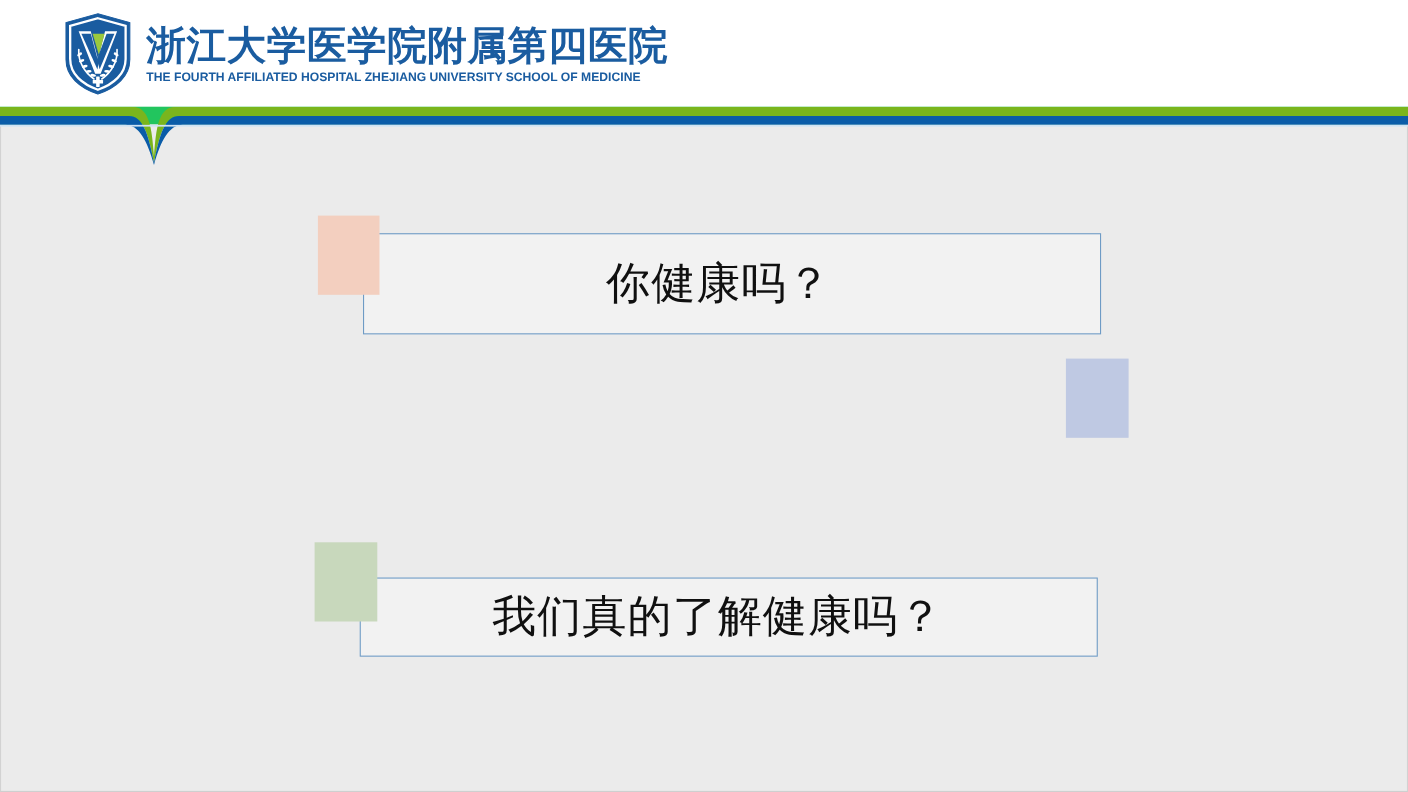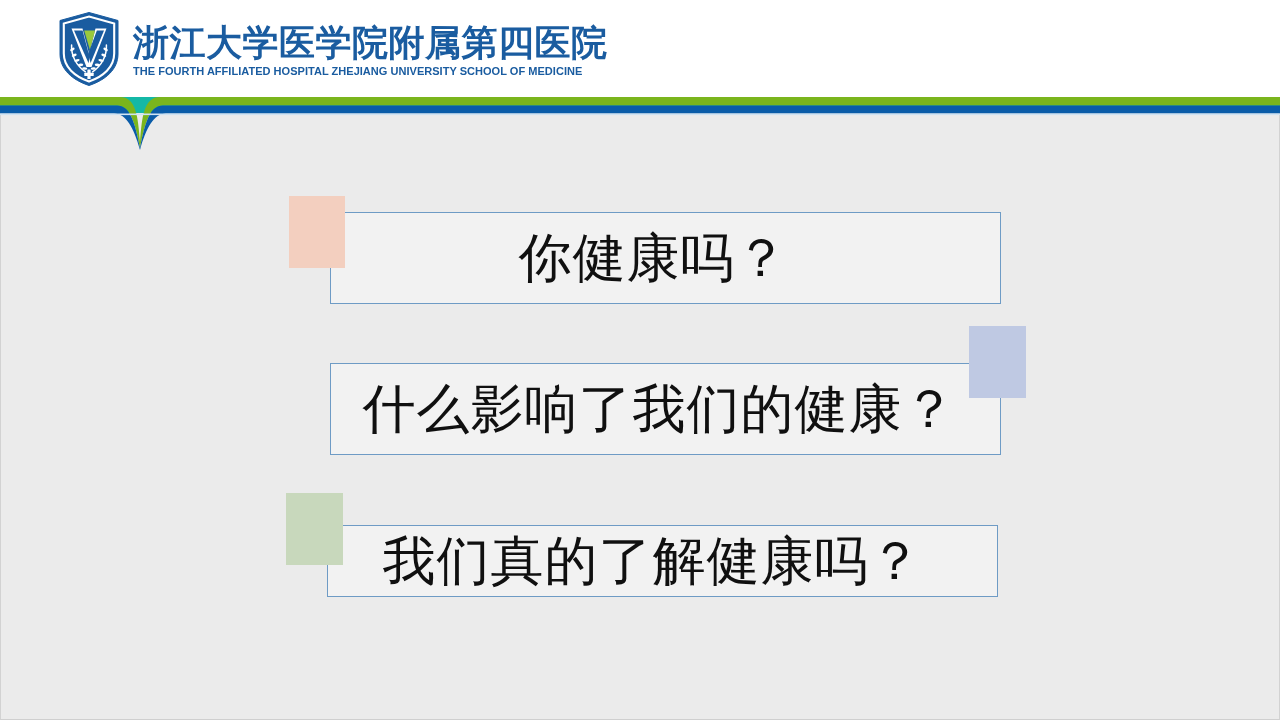--- a/index.html
+++ b/index.html
@@ -9,21 +9,21 @@
   }
   body {
     font-family: "Liberation Sans", "DejaVu Sans", sans-serif;
   }
 
   #slide {
     position: relative;
     width: 1280px;
     height: 720px;
     overflow: hidden;
-    background: #14b8a6;
+    background: #22c55e;
   }
 
   
   .header {
     position: absolute;
     left: 0; top: 0;
     width: 1280px;
     height: 97px;
     background: #ffffff;
     z-index: 6;
@@ -101,21 +101,21 @@
     background: #f2f2f2;
     border: 1px solid #6e9bc5;
     box-sizing: border-box;
     display: flex;
     align-items: center;
     justify-content: center;
     z-index: 3;
   }
   .q-text {
     font-family: "DejaVu Sans", "Liberation Sans", sans-serif;
-    font-size: 53px;
+    font-size: 40px;
     font-weight: normal;
     color: #101010;
     line-height: 1.15;
     white-space: nowrap;
     letter-spacing: 1px;
   }
   .accent-sq {
     position: absolute;
     z-index: 4;
   }
@@ -201,22 +201,19 @@
 
     <rect x="0" y="33.5" width="1280" height="1.6" fill="#cfe3f3"></rect>
   </svg>
 
   <div class="accent-sq" id="acc-1" style="background: rgb(243, 207, 191);"></div>
   <div class="q-box" id="box-1" style="background: rgb(242, 242, 242); border-color: rgb(110, 155, 197);">
     <span class="q-text">你健康吗？</span>
   </div>
 
   <div class="accent-sq" id="acc-2" style="background: rgb(191, 201, 227);"></div>
-  <div class="q-box" id="box-2" style="background: rgb(242, 242, 242); border-color: rgb(110, 155, 197);">
-    <span class="q-text">什么影响了我们的健康？</span>
-  </div>
 
   <div class="accent-sq" id="acc-3" style="background: rgb(200, 216, 188);"></div>
   <div class="q-box" id="box-3" style="background: rgb(242, 242, 242); border-color: rgb(110, 155, 197);">
     <span class="q-text">我们真的了解健康吗？</span>
   </div>
 
 </div>
 
 </body></html>

